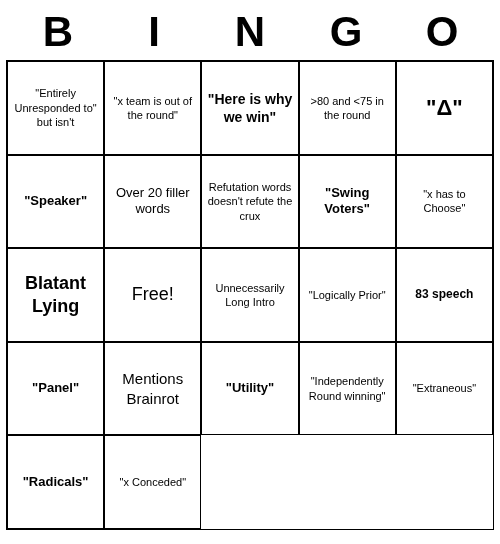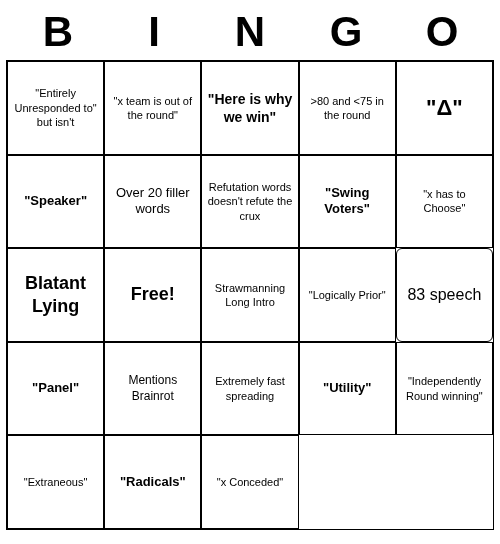--- a/index.html
+++ b/index.html
@@ -53,21 +53,21 @@
       text-align: center;
       padding: 4px;
       font-size: 11px;
       font-family: Arial, sans-serif;
       color: #000;
       line-height: 1.3;
     }
 
     .bingo-cell.free {
       font-size: 18px;
-      font-weight: bold;
+      font-weight: normal;
     }
   </style>
 </head>
 <body>
 
 <div class="bingo-title">
   <span class="bingo-letter">B</span>
   <span class="bingo-letter">I</span>
   <span class="bingo-letter">N</span>
   <span class="bingo-letter">G</span>
@@ -83,26 +83,25 @@
 
   <div class="bingo-cell" style="font-size:22px;font-weight:bold;">"Δ"</div>
   <div class="bingo-cell" style="font-size:13px;font-weight:bold;">"Speaker"</div>
   <div class="bingo-cell" style="font-size:13px;">Over 20 filler words</div>
   <div class="bingo-cell">Refutation words doesn't refute the crux</div>
   <div class="bingo-cell" style="font-size:13px;font-weight:bold;">"Swing Voters"</div>
 
   <div class="bingo-cell">"x has to Choose"</div>
   <div class="bingo-cell" style="font-size:18px;font-weight:bold;">Blatant Lying</div>
   <div class="bingo-cell free">Free!</div>
-  <div class="bingo-cell">Strawmanning Long Intro</div>
+  <div class="bingo-cell">Unnecessarily Long Intro</div>
   <div class="bingo-cell">"Logically Prior"</div>
 
-  <div class="bingo-cell" style="font-size:16px;font-weight:normal;border-radius:6px;">83 speech</div>
+  <div class="bingo-cell" style="font-size:12px;font-weight:bold;">83 speech</div>
   <div class="bingo-cell" style="font-size:13px;font-weight:bold;">"Panel"</div>
-  <div class="bingo-cell" style="font-size:12px;">Mentions Brainrot</div>
-  <div class="bingo-cell">Extremely fast spreading</div>
+  <div class="bingo-cell" style="font-size:15px;">Mentions Brainrot</div>
 
   <div class="bingo-cell" style="font-size:13px;font-weight:bold;">"Utility"</div>
   <div class="bingo-cell">"Independently Round winning"</div>
   <div class="bingo-cell">"Extraneous"</div>
   <div class="bingo-cell" style="font-size:13px;font-weight:bold;">"Radicals"</div>
   <div class="bingo-cell">"x Conceded"</div>
 </div>
 
 </body></html>

